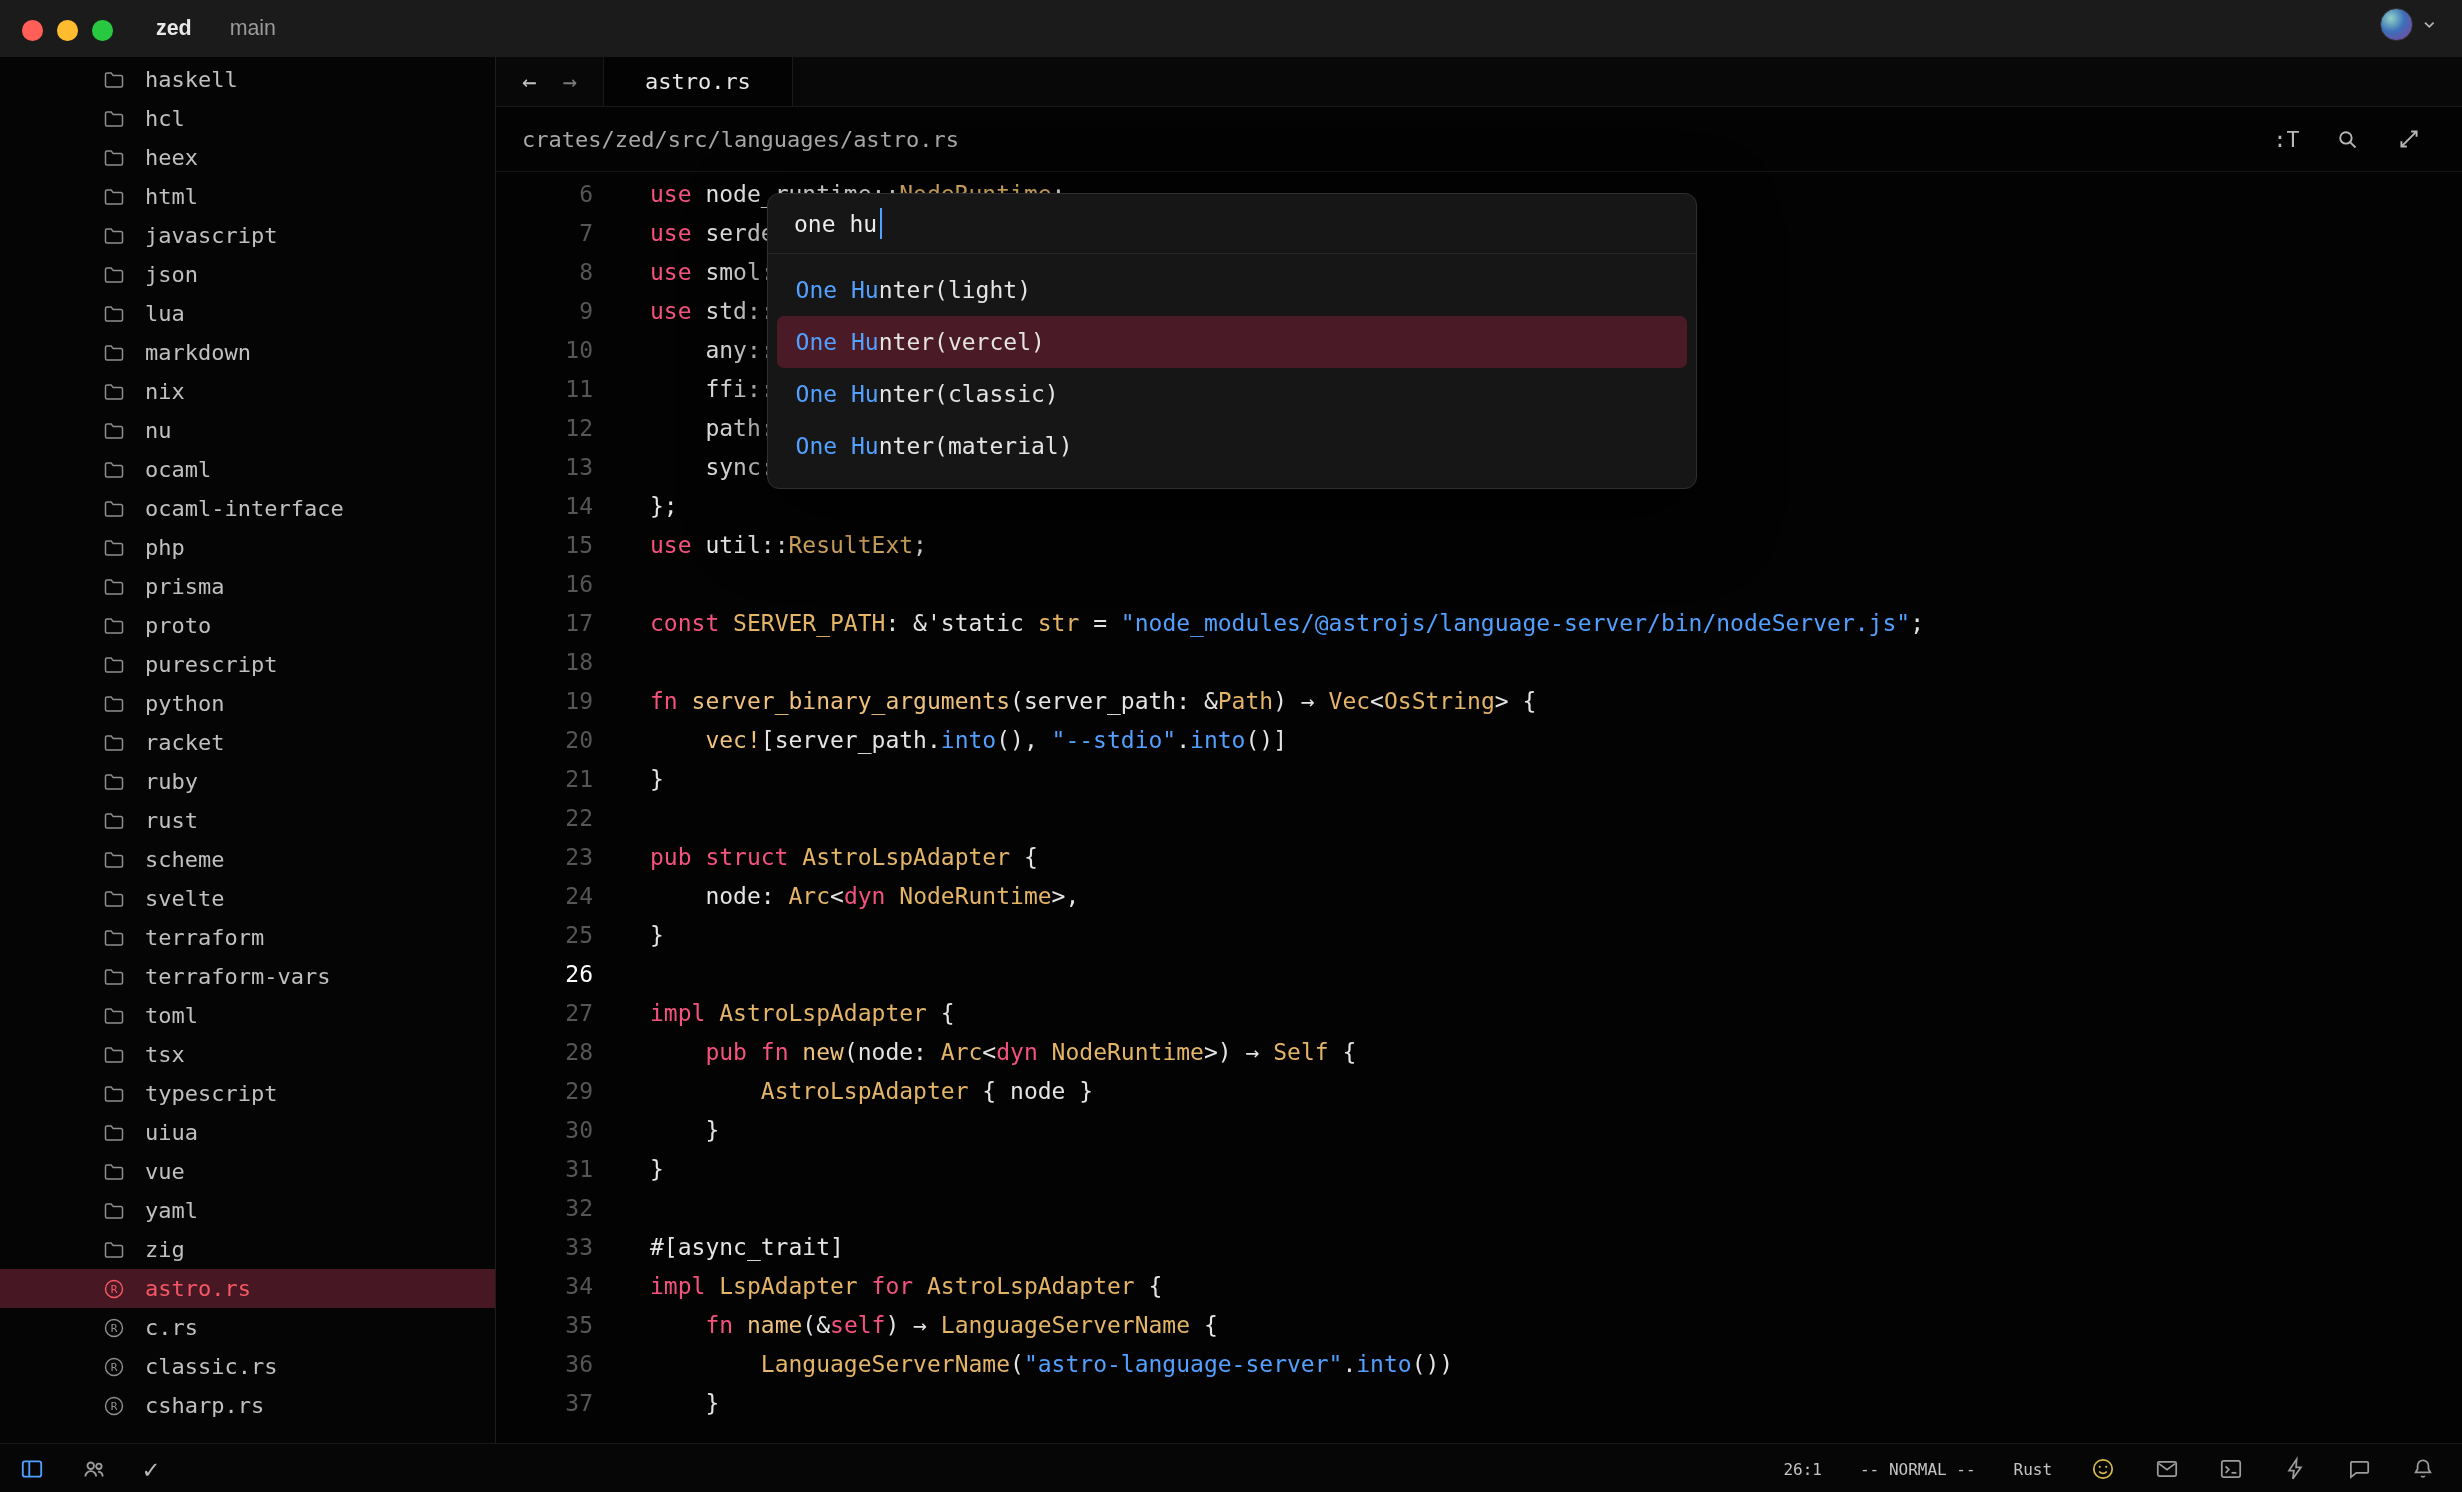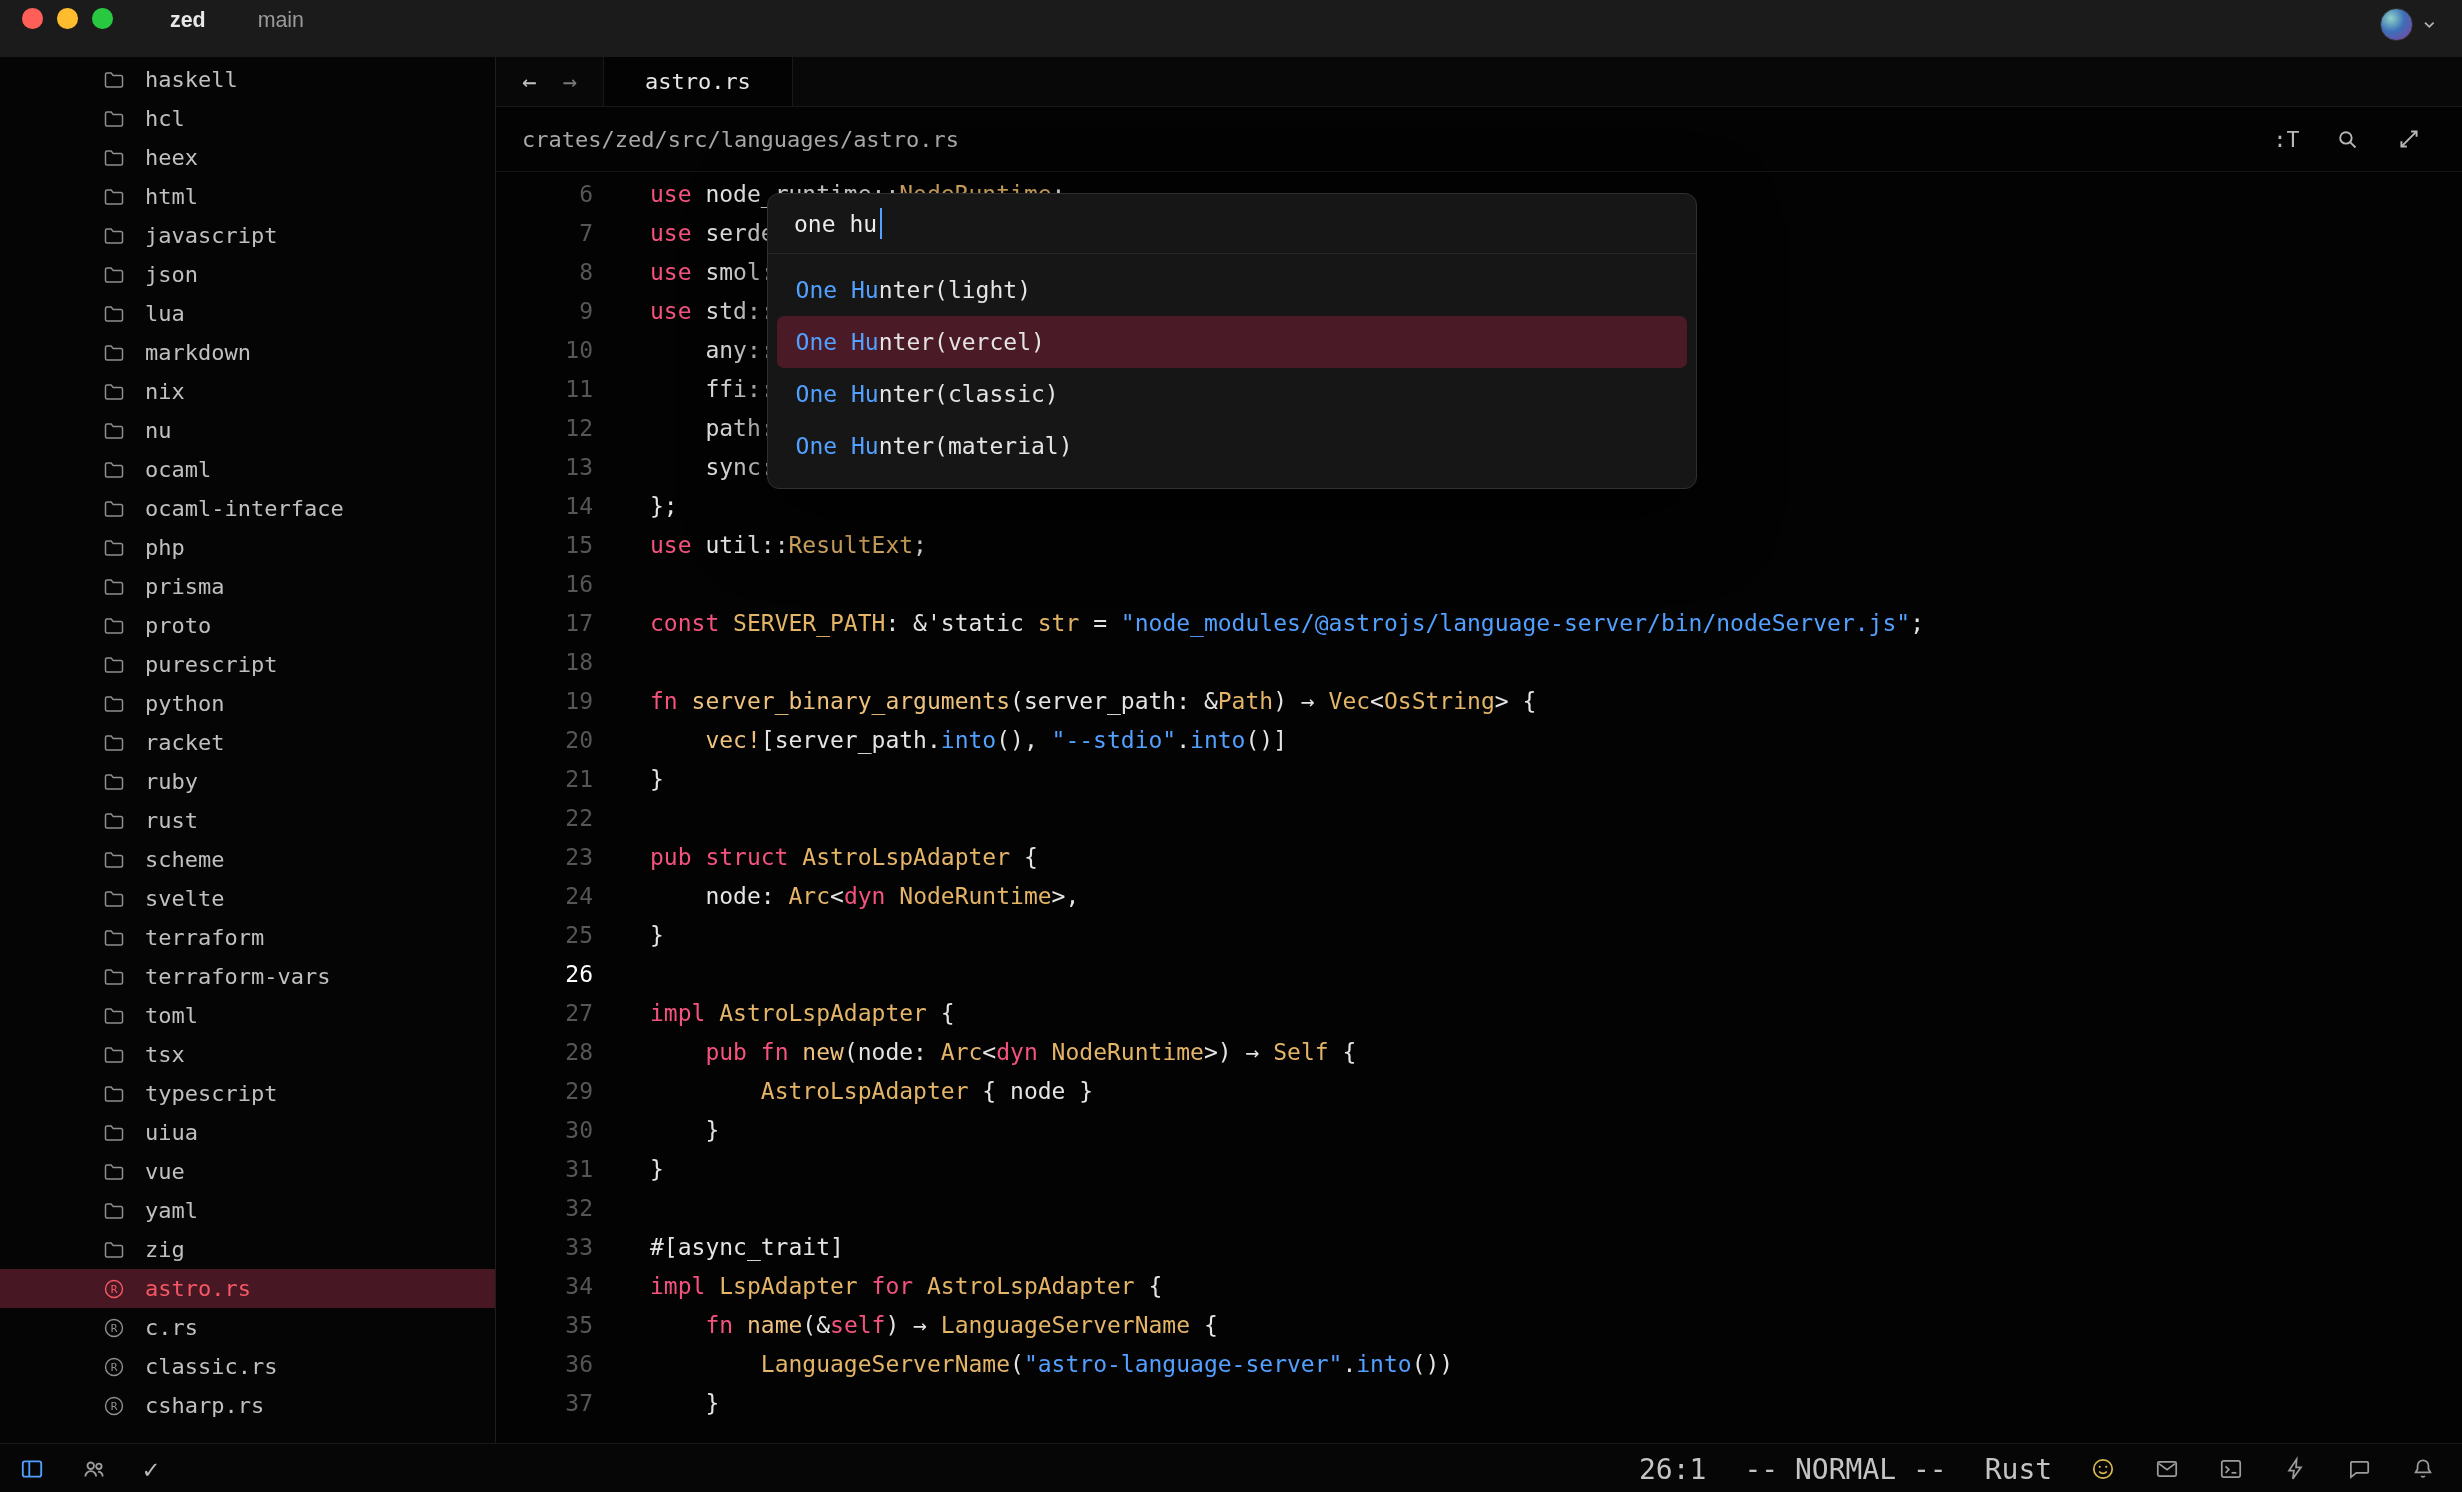--- a/index.html
+++ b/index.html
@@ -1,21 +1,21 @@
 <!DOCTYPE html>
 <html style="--bg: #050505; --titlebar_bg: #1b1b1b; --panel_border: #1e1e1e; --keyword: #f5537e; --type: #e5b567; --function: #eec27e; --string: #52a0ff; --method: #52a0ff; --plain: #e4e4e4; --line_number: #565656; --line_number_active: #ffffff; --selection_bg: #471823; --selection_text: #f65866; --accent_blue: #52a0ff; --modal_bg: #161616; --modal_border: #2f2f2f; --modal_selected_bg: #4a1a26; --traffic_red: #ff5f57; --traffic_yellow: #febc2e; --traffic_green: #28c840;font-size:13.7px"><head>
 <meta charset="utf-8">
 <style>
   :root{ --mono:"DejaVu Sans Mono",monospace; --sans:"Liberation Sans",sans-serif; }
   *{box-sizing:border-box;margin:0;padding:0;}
   html,body{width:2462px;height:1493px;}
   body{background:var(--bg,#050505);overflow:hidden;font-family:var(--mono);position:relative;}
 
   
-  .titlebar{height:57px;background:var(--titlebar_bg,#1b1b1b);display:flex;align-items:flex-start;padding:8px 22px;gap:14px;}
+  .titlebar{height:57px;background:var(--titlebar_bg,#1b1b1b);display:flex;align-items:flex-end;padding:16px 22px;}
   .traffic{display:flex;gap:14.6px;align-items:center;}
   .light{width:20.6px;height:20.6px;border-radius:50%;}
   .light.red{background:var(--traffic_red,#ff5f57);}
   .light.yellow{background:var(--traffic_yellow,#febc2e);}
   .light.green{background:var(--traffic_green,#28c840);}
   .title-app{margin-left:43px;font-family:var(--sans);font-size:21.4px;font-weight:700;color:#e8e8e8;}
   .title-branch{margin-left:38px;font-family:var(--sans);font-size:21.4px;color:#9a9a9a;}
   .titlebar-right{margin-left:auto;display:flex;align-items:center;gap:6.9px;}
   .avatar{width:33px;height:33px;border-radius:50%;background:radial-gradient(circle at 32% 30%,#8fd3c7 0%,#3c6fb8 45%,#8a3f9e 100%);border:0.9px solid #333;}
   .tchev{color:#b5b5b5;display:flex;align-items:center;}
@@ -58,21 +58,21 @@
   .caret{width:2.6px;height:31px;background:var(--accent_blue,#52a0ff);margin-left:2.6px;}
   .modal-list{padding:10.3px 8.6px 15.4px;}
   .modal-item{height:52px;display:flex;align-items:center;padding:0 19px;border-radius:6.9px;font-size:23px;white-space:pre;}
   .modal-item .match{color:var(--accent_blue,#52a0ff);}
   .modal-item .rest{color:#e4e4e4;}
   .modal-item.selected{background:var(--modal_selected_bg,#4a1a26);}
 
   
   .statusbar{height:51px;display:flex;align-items:center;border-top:0.9px solid #191919;padding:0 19px;background:#060606;}
   .sb-left{display:flex;align-items:center;gap:36px;}
-  .sb-right{margin-left:auto;display:flex;align-items:center;gap:38px;color:#c4c4c4;font-size:28px;padding-right:6.9px;}
+  .sb-right{margin-left:auto;display:flex;align-items:center;gap:38px;color:#c4c4c4;font-size:16px;padding-right:6.9px;}
   .sb-icon{display:flex;align-items:center;color:#9c9c9c;}
   .sb-icon.accent{color:var(--accent_blue,#52a0ff);}
   .sb-icon.emoji{color:#d8b84e;}
   .sb-check{font-size:26px;color:#b8b8b8;}
   svg{display:block;}
 </style>
 </head>
 <body>
 
 <div class="titlebar">

